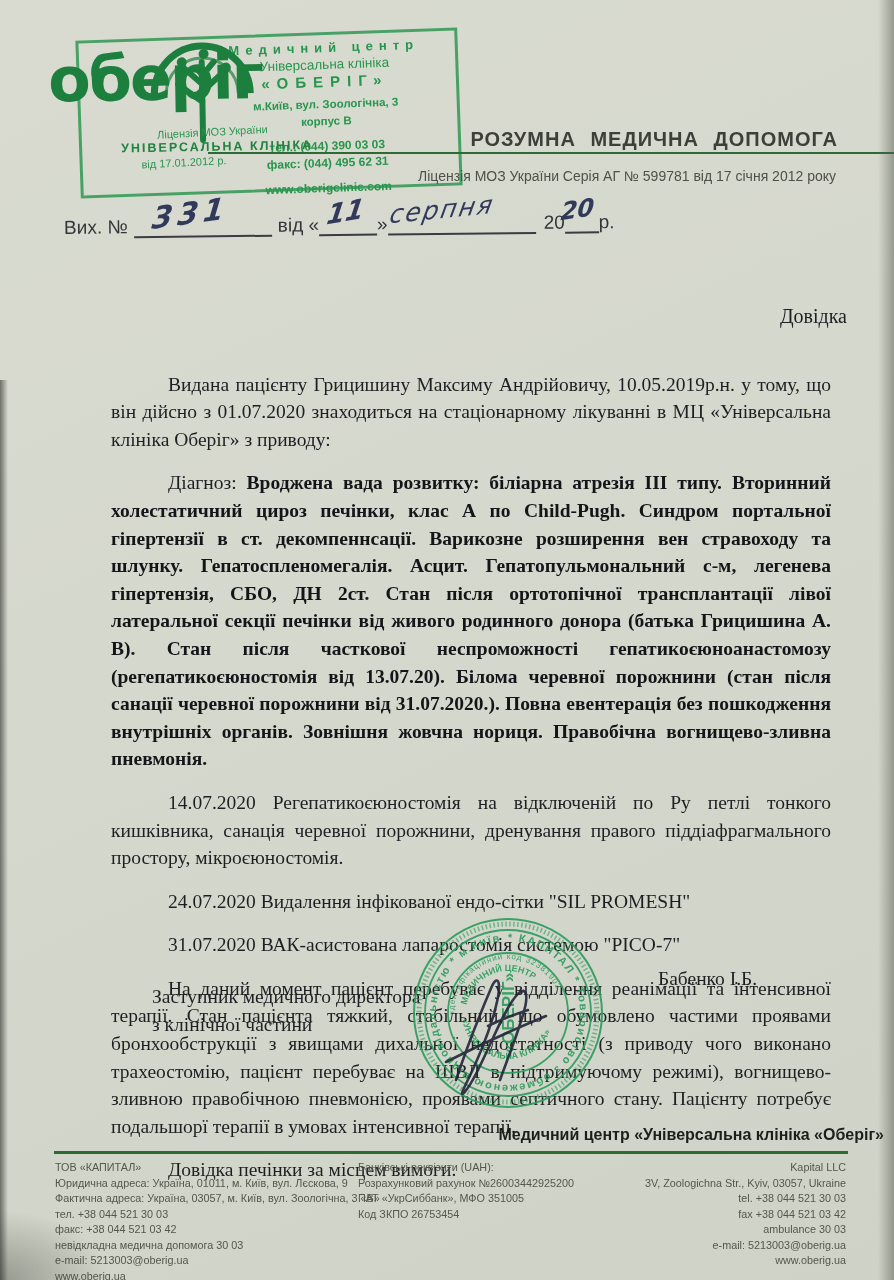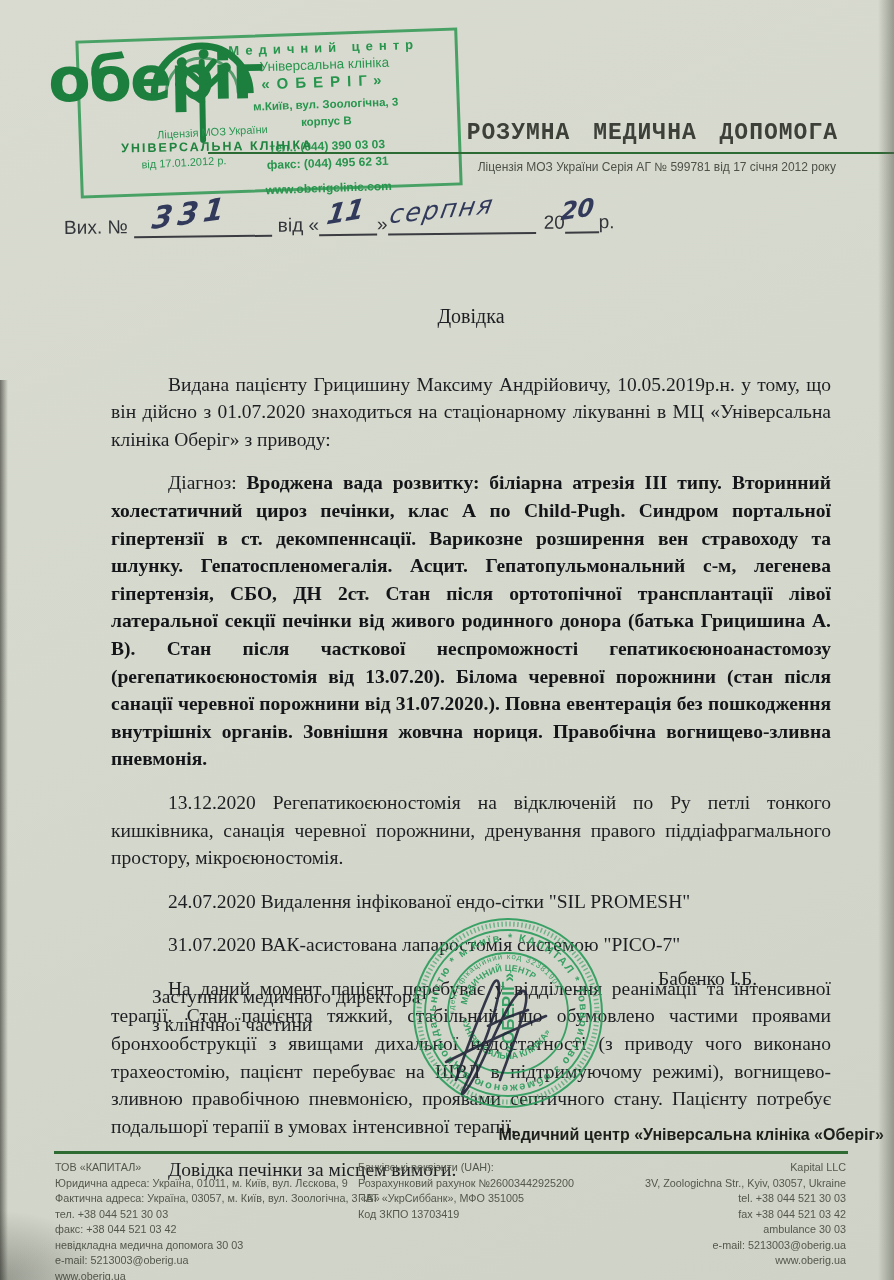--- a/index.html
+++ b/index.html
@@ -33,44 +33,44 @@
 
   .logo{position:absolute;left:48px;top:48px;width:300px;transform:rotate(-1deg);}
   .logo-word{font-family:"DejaVu Sans",sans-serif;font-weight:bold;font-size:62px;
     color:#1d7f3e;letter-spacing:-2px;line-height:60px;}
   .logo-tree{position:absolute;left:96px;top:-16px;}
   .logo-sub{position:absolute;left:72px;top:92px;font-size:12.5px;font-weight:bold;
     letter-spacing:2px;color:#20833f;white-space:nowrap;}
   .lic1{position:absolute;left:108px;top:78px;font-size:11px;color:#2a9552;transform:rotate(-2deg);white-space:nowrap;}
   .lic2{position:absolute;left:92px;top:108px;font-size:11px;color:#2a9552;transform:rotate(-2deg);white-space:nowrap;}
 
-  .slogan{position:absolute;right:56px;top:120px;font-size:23px;font-weight:bold;
-    letter-spacing:1px;word-spacing:8px;color:#3c4038;font-family:Liberation Mono, monospace;}
+  .slogan{position:absolute;right:56px;top:128px;font-size:20px;font-weight:bold;
+    letter-spacing:1px;word-spacing:8px;color:#3c4038;}
   .green-rule-top{position:absolute;left:208px;right:0;top:152px;height:2px;background:#2c6b33;}
-  .license-note{position:absolute;right:58px;top:160px;font-size:12px;color:#4d5148;}
+  .license-note{position:absolute;right:58px;top:168px;font-size:14px;color:#4d5148;}
 
   
   .ref{position:absolute;left:64px;top:210px;font-size:19px;color:#33353b;
     display:flex;align-items:flex-end;transform:rotate(-0.6deg);}
   .blank{display:inline-block;border-bottom:2px solid #3a3c42;position:relative;height:24px;}
   .hand{font-family:"DejaVu Sans",sans-serif;font-style:italic;color:#323a5c;}
   .hand-num{position:absolute;left:18px;top:-16px;font-size:30px;font-weight:bold;
     letter-spacing:5px;transform:rotate(-7deg) skewX(-14deg);}
   .hand-day{position:absolute;left:8px;top:-14px;font-size:27px;font-weight:bold;
     transform:rotate(-9deg) skewX(-18deg);}
   .hand-month{position:absolute;left:2px;top:-14px;font-size:25px;
     transform:rotate(-5deg) skewX(-16deg);letter-spacing:2px;}
   .hand-year{position:absolute;left:-4px;top:-12px;font-size:24px;font-weight:bold;
     transform:rotate(-8deg) skewX(-14deg);}
 
   
   .doc{position:absolute;left:95px;top:303px;width:752px;
     font-family:"Liberation Serif","DejaVu Serif",serif;
     font-size:19.5px;line-height:27.6px;color:#1e1f23;text-align:justify;}
-  .doc-title{text-align:center;font-weight:normal;font-size:20px;margin:0 0 40px;}
+  .doc-title{text-align:right;font-weight:normal;font-size:20px;margin:0 0 40px;}
   .doc p{margin:16px;text-indent:57px;}
   .doc b{color:#141519;}
 
   
   .sig-role{position:absolute;left:152px;top:983px;width:360px;
     font-family:"Liberation Serif","DejaVu Serif",serif;font-size:19.5px;line-height:28px;color:#1e1f23;}
   .sig-name{position:absolute;left:620px;top:968px;
     font-family:"Liberation Serif","DejaVu Serif",serif;font-size:19.5px;color:#1e1f23;margin-left:38px;}
   .seal{position:absolute;left:410px;top:915px;opacity:.92;}
   .sig-ink{position:absolute;left:428px;top:952px;}
@@ -141,21 +141,21 @@
     <span class="blank" style="width:34px;">
       <span class="hand hand-year">20</span>
     </span>
     <span>р.</span>
   </div>
 
   <div class="doc">
     <h1 class="doc-title">Довідка</h1>
     <p>Видана пацієнту Грицишину Максиму Андрійовичу, 10.05.2019р.н. у тому, що він дійсно з 01.07.2020 знаходиться на стаціонарному лікуванні в МЦ «Універсальна клініка Оберіг» з приводу:</p>
     <p><span>Діагноз: </span><b>Вроджена вада розвитку: біліарна атрезія III типу. Вторинний холестатичний цироз печінки, клас А по Child-Pugh. Синдром портальної гіпертензії в ст. декомпеннсації. Варикозне розширення вен стравоходу та шлунку. Гепатоспленомегалія. Асцит. Гепатопульмональний с-м, легенева гіпертензія, СБО, ДН 2ст. Стан після ортотопічної трансплантації лівої латеральної секції печінки від живого родинного донора (батька Грицишина А. В). Стан після часткової неспроможності гепатикоєюноанастомозу (регепатикоєюностомія від 13.07.20).  Білома черевної порожнини (стан після санації черевної порожнини від 31.07.2020.). Повна евентерація без пошкодження внутрішніх органів. Зовнішня жовчна нориця. Правобічна вогнищево-зливна пневмонія.</b></p>
-    <p>13.12.2020 Регепатикоєюностомія на відключеній по Ру петлі тонкого кишківника, санація черевної порожнини, дренування правого піддіафрагмального простору, мікроєюностомія.</p>
+    <p>14.07.2020 Регепатикоєюностомія на відключеній по Ру петлі тонкого кишківника, санація черевної порожнини, дренування правого піддіафрагмального простору, мікроєюностомія.</p>
     <p>24.07.2020 Видалення інфікованої ендо-сітки "SIL PROMESH"</p>
     <p>31.07.2020 ВАК-асистована лапаростомія системою "PICO-7"</p>
     <p>На даний момент пацієнт перебуває у відділення реанімації та інтенсивної терапії. Стан пацієнта тяжкий, стабільний, що обумовлено частими проявами бронхообструкції  з явищами дихальної недостатності (з приводу чого виконано трахеостомію, пацієнт перебуває на ШВЛ в підтримуючому режимі), вогнищево-зливною правобічною пневмонією, проявами септичного стану. Пацієнту потребує подальшорї терапії в умовах інтенсивної терапії.</p>
     <p>Довідка печінки за місцем вимоги.</p>
   </div>
 
   <div class="sig-role">
     <div>Заступник медичного директора</div>
     <div>з клінічної частини</div>
   </div>
@@ -203,21 +203,21 @@
     <div>факс: +38 044 521 03 42</div>
     <div>невідкладна медична допомога 30 03</div>
     <div>e-mail: 5213003@oberig.ua</div>
     <div>www.oberig.ua</div>
   </div>
 
   <div class="fcol fcol-mid">
     <div>Банківські реквізити (UAH):</div>
     <div>Розрахунковий рахунок №26003442925200</div>
     <div>ПАТ «УкрСиббанк», МФО 351005</div>
-    <div>Код ЗКПО 13703419</div>
+    <div>Код ЗКПО 26753454</div>
   </div>
 
   <div class="fcol fcol-right">
     <div>Kapital LLC</div>
     <div>3V, Zoologichna Str., Kyiv, 03057, Ukraine</div>
     <div>tel. +38 044 521 30 03</div>
     <div>fax +38 044 521 03 42</div>
     <div>ambulance 30 03</div>
     <div>e-mail: 5213003@oberig.ua</div>
     <div>www.oberig.ua</div>

